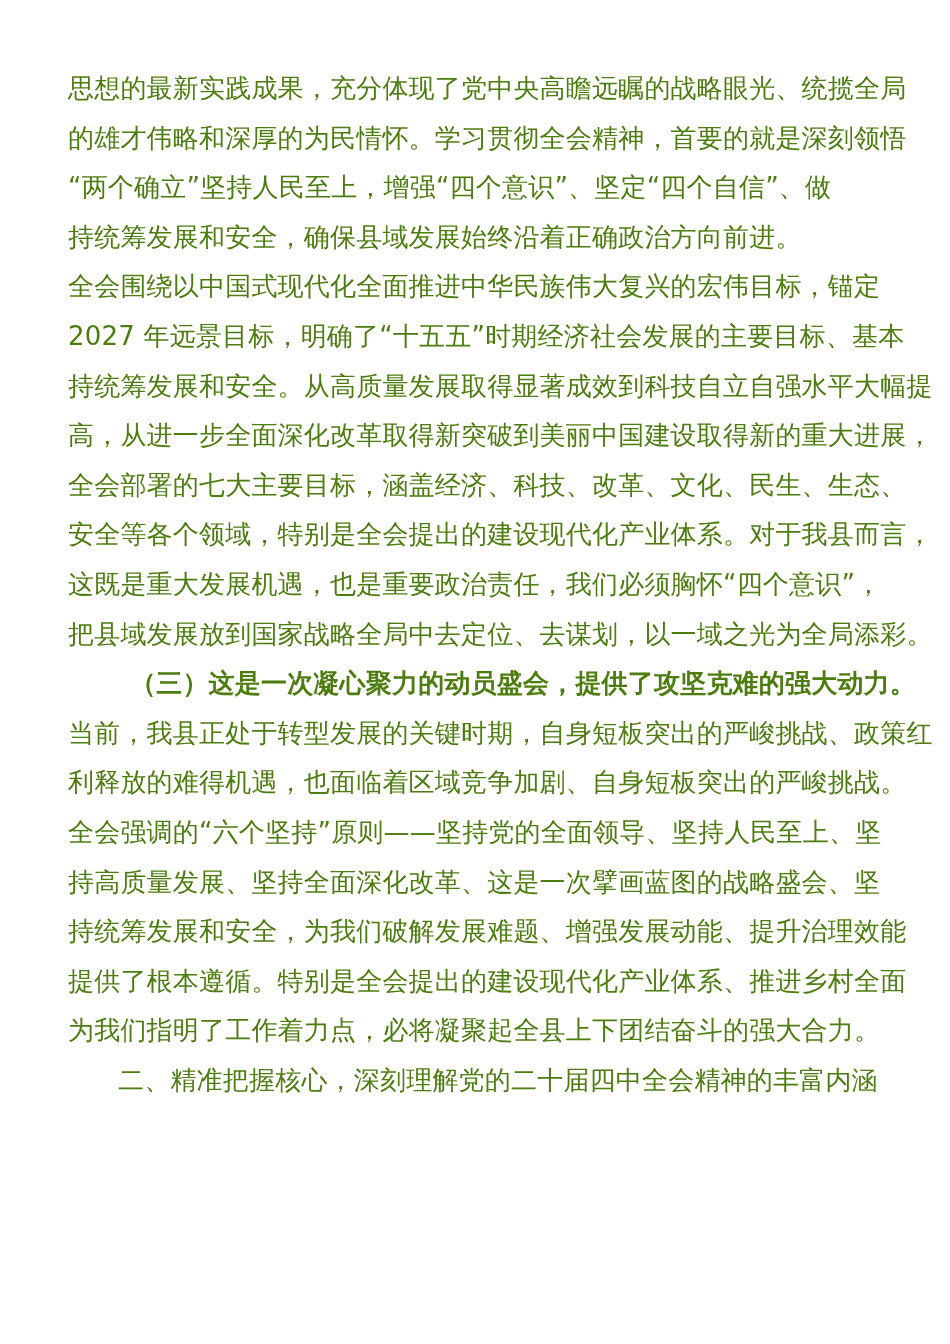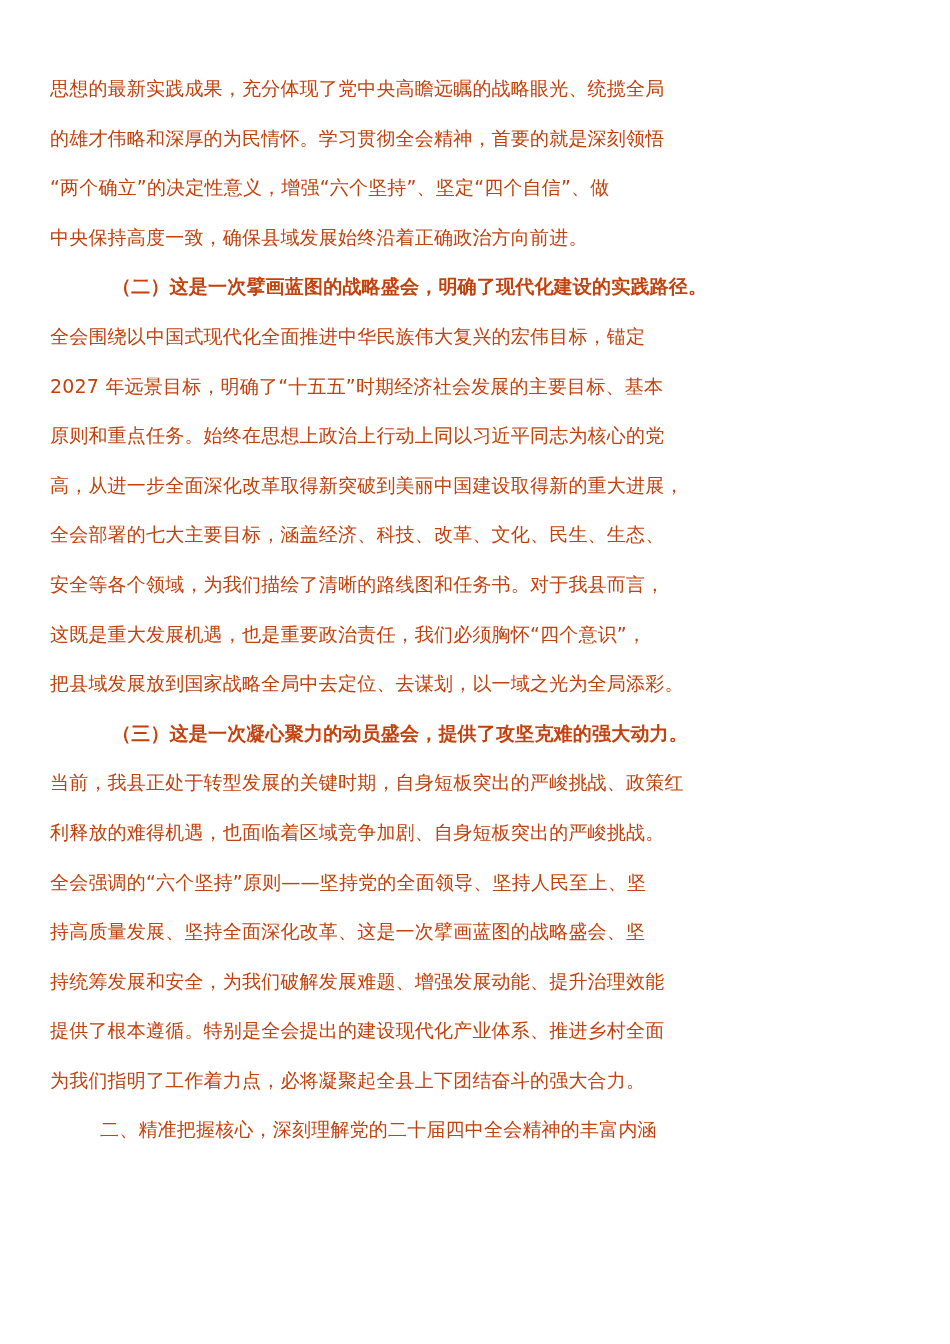--- a/index.html
+++ b/index.html
@@ -1,49 +1,46 @@
 <!DOCTYPE html>
 <html><head>
 <meta charset="utf-8">
 <style>
   html, body { margin: 0; padding: 0; background: #ffffff; }
   body { width: 950px; height: 1344px; position: relative; overflow: hidden; }
   .page {
-    position: absolute; left: 50px; top: 64px; width: 842px;
-    font-family: "DejaVu Sans", sans-serif; color: #c2410c;
-    font-size: 19px; line-height: 49.6px; letter-spacing: 0.2px;
+    position: absolute; left: 68px; top: 64px; width: 842px;
+    font-family: "DejaVu Sans", sans-serif; color: #4d7c0f;
+    font-size: 26px; line-height: 49.6px; letter-spacing: 0.2px;
   }
   .para { margin: 0; text-align: justify; }
   .line { display: block; white-space: nowrap; height: 49.6px; }
   .heading-bold { font-weight: bold; padding-left: 62px; }
   .heading-plain { padding-left: 50px; font-family: Liberation Serif, serif; }
 </style>
 </head>
 <body>
 
 <div class="page">
 
   <div class="para">
     <span class="line">思想的最新实践成果，充分体现了党中央高瞻远瞩的战略眼光、统揽全局</span>
     <span class="line">的雄才伟略和深厚的为民情怀。学习贯彻全会精神，首要的就是深刻领悟</span>
-    <span class="line">“两个确立”的决定性意义，增强“六个坚持”、坚定“四个自信”、做</span>
-    <span class="line">中央保持高度一致，确保县域发展始终沿着正确政治方向前进。</span>
+    <span class="line">“两个确立”坚持人民至上，增强“四个意识”、坚定“四个自信”、做</span>
+    <span class="line">持统筹发展和安全，确保县域发展始终沿着正确政治方向前进。</span>
   </div>
 
-  <div class="para heading-bold">
-    <span class="line">（二）这是一次擘画蓝图的战略盛会，明确了现代化建设的实践路径。</span>
-  </div>
 
   <div class="para">
     <span class="line">全会围绕以中国式现代化全面推进中华民族伟大复兴的宏伟目标，锚定</span>
     <span class="line">2027 年远景目标，明确了“十五五”时期经济社会发展的主要目标、基本</span>
-    <span class="line">原则和重点任务。始终在思想上政治上行动上同以习近平同志为核心的党</span>
+    <span class="line">持统筹发展和安全。从高质量发展取得显著成效到科技自立自强水平大幅提</span>
     <span class="line">高，从进一步全面深化改革取得新突破到美丽中国建设取得新的重大进展，</span>
     <span class="line">全会部署的七大主要目标，涵盖经济、科技、改革、文化、民生、生态、</span>
-    <span class="line">安全等各个领域，为我们描绘了清晰的路线图和任务书。对于我县而言，</span>
+    <span class="line">安全等各个领域，特别是全会提出的建设现代化产业体系。对于我县而言，</span>
     <span class="line">这既是重大发展机遇，也是重要政治责任，我们必须胸怀“四个意识”，</span>
     <span class="line">把县域发展放到国家战略全局中去定位、去谋划，以一域之光为全局添彩。</span>
   </div>
 
   <div class="para heading-bold">
     <span class="line">（三）这是一次凝心聚力的动员盛会，提供了攻坚克难的强大动力。</span>
   </div>
 
   <div class="para">
     <span class="line">当前，我县正处于转型发展的关键时期，自身短板突出的严峻挑战、政策红</span>

